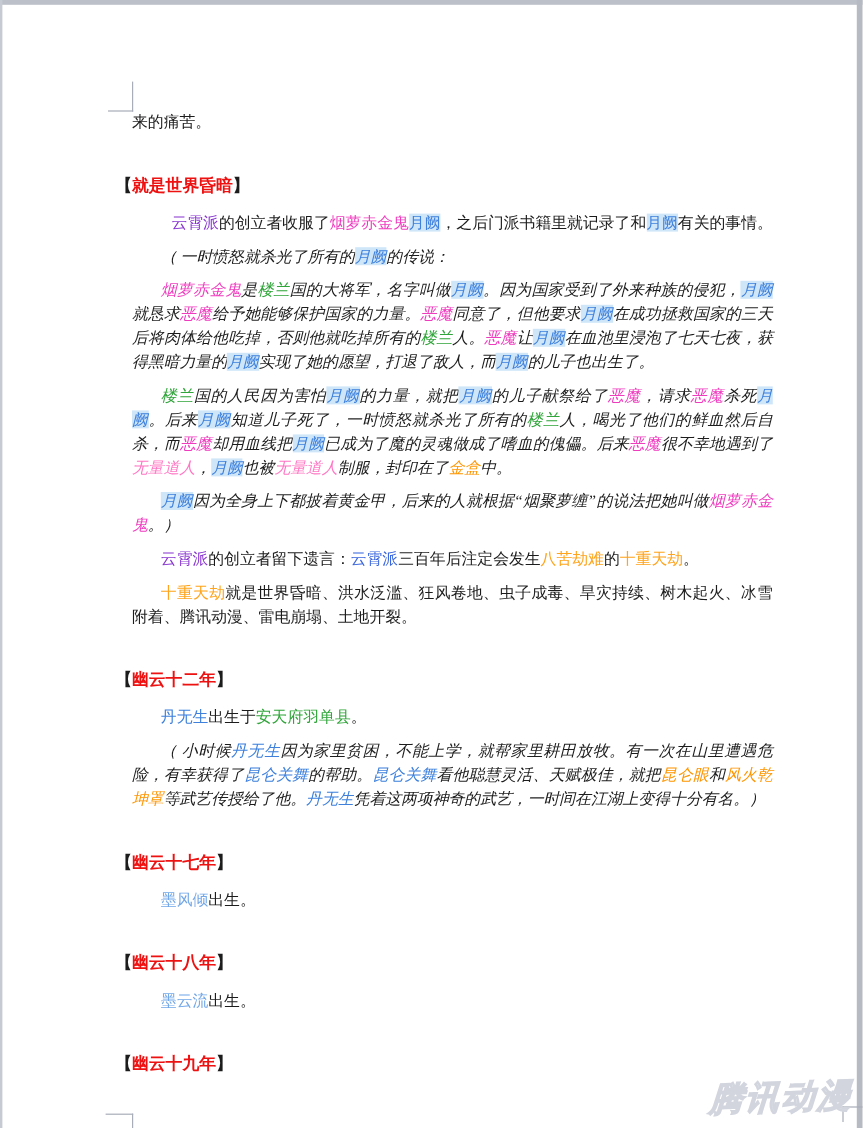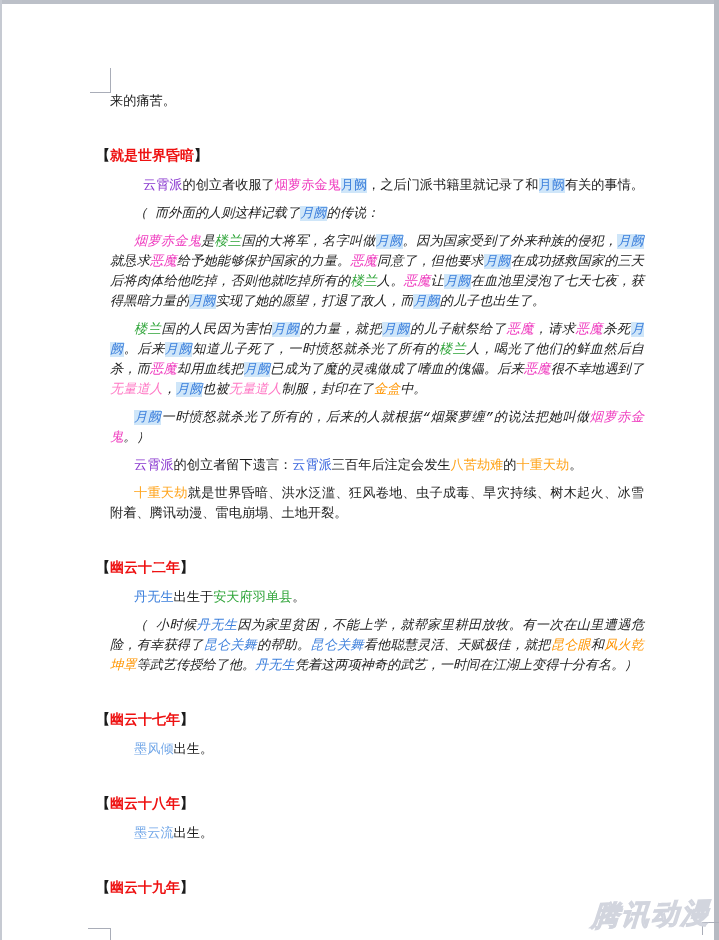--- a/index.html
+++ b/index.html
@@ -1,18 +1,18 @@
 <!DOCTYPE html>
 <html><head>
 <meta charset="utf-8">
 <title>Document</title>
 <style>
   html,body{margin:0;padding:0;background:#ffffff;}
   .viewport{position:relative;width:719px;height:940px;background:#ffffff;overflow:hidden;
-            font-family:Liberation Mono, monospace;}
+            font-family:Liberation Serif, serif;}
   .strip-top{position:absolute;top:0;left:0;right:0;height:4px;background:#bcc0c8;}
   .strip-right{position:absolute;top:0;right:0;bottom:0;width:5px;background:#b6bac2;}
   .strip-left{position:absolute;top:0;left:0;bottom:0;width:2px;background:#c6cad2;}
   .page-content{position:absolute;left:0;top:0;width:719px;box-sizing:border-box;
                 padding:92px 0 0 110px;}
   .doc{width:534px;}
   .para{margin:0 0 8px 0;line-height:20px;font-size:13.2px;color:#1c1c1c;
         text-align:justify;text-indent:24px;word-break:break-all;}
   .para.first{text-indent:0;text-align:left;}
   .para.header{font-weight:bold;font-size:14px;margin:34px 0 10px -14px;
@@ -41,24 +41,24 @@
 
   <div class="crop tl"></div>
   <div class="crop bl"></div>
   <div class="crop br"></div>
 
   <div class="page-content">
     <div class="doc" id="doc">
         <p class="para first"><span style="color: rgb(28, 28, 28);">来的痛苦。</span></p>
         <p class="para header"><span style="color: rgb(28, 28, 28);">【</span><span style="color: rgb(238, 17, 17);">就是世界昏暗</span><span style="color: rgb(28, 28, 28);">】</span></p>
         <p class="para body-nowrap"><span style="color: rgb(136, 54, 207);">云霄派</span><span style="color: rgb(28, 28, 28);">的创立者收服了</span><span style="color: rgb(239, 60, 191);">烟萝赤金鬼</span><span style="color: rgb(62, 128, 220); background-color: rgb(207, 230, 249);">月阙</span><span style="color: rgb(28, 28, 28);">，之后门派书籍里就记录了和</span><span style="color: rgb(62, 128, 220); background-color: rgb(207, 230, 249);">月阙</span><span style="color: rgb(28, 28, 28);">有关的事情。</span></p>
-        <p class="para italic"><span style="color: rgb(28, 28, 28);">（ 而外面的人则这样记载了</span><span style="color: rgb(62, 128, 220); background-color: rgb(207, 230, 249);">月阙</span><span style="color: rgb(28, 28, 28);">的传说：</span></p>
+        <p class="para italic"><span style="color: rgb(28, 28, 28);">（ 一时愤怒就杀光了所有的</span><span style="color: rgb(62, 128, 220); background-color: rgb(207, 230, 249);">月阙</span><span style="color: rgb(28, 28, 28);">的传说：</span></p>
         <p class="para italic"><span style="color: rgb(239, 60, 191);">烟萝赤金鬼</span><span style="color: rgb(28, 28, 28);">是</span><span style="color: rgb(48, 165, 58);">楼兰</span><span style="color: rgb(28, 28, 28);">国的大将军，名字叫做</span><span style="color: rgb(62, 128, 220); background-color: rgb(207, 230, 249);">月阙</span><span style="color: rgb(28, 28, 28);">。因为国家受到了外来种族的侵犯，</span><span style="color: rgb(62, 128, 220); background-color: rgb(207, 230, 249);">月阙</span><span style="color: rgb(28, 28, 28);">就恳求</span><span style="color: rgb(239, 60, 191);">恶魔</span><span style="color: rgb(28, 28, 28);">给予她能够保护国家的力量。</span><span style="color: rgb(239, 60, 191);">恶魔</span><span style="color: rgb(28, 28, 28);">同意了，但他要求</span><span style="color: rgb(62, 128, 220); background-color: rgb(207, 230, 249);">月阙</span><span style="color: rgb(28, 28, 28);">在成功拯救国家的三天后将肉体给他吃掉，否则他就吃掉所有的</span><span style="color: rgb(48, 165, 58);">楼兰</span><span style="color: rgb(28, 28, 28);">人。</span><span style="color: rgb(239, 60, 191);">恶魔</span><span style="color: rgb(28, 28, 28);">让</span><span style="color: rgb(62, 128, 220); background-color: rgb(207, 230, 249);">月阙</span><span style="color: rgb(28, 28, 28);">在血池里浸泡了七天七夜，获得黑暗力量的</span><span style="color: rgb(62, 128, 220); background-color: rgb(207, 230, 249);">月阙</span><span style="color: rgb(28, 28, 28);">实现了她的愿望，打退了敌人，而</span><span style="color: rgb(62, 128, 220); background-color: rgb(207, 230, 249);">月阙</span><span style="color: rgb(28, 28, 28);">的儿子也出生了。</span></p>
         <p class="para italic"><span style="color: rgb(48, 165, 58);">楼兰</span><span style="color: rgb(28, 28, 28);">国的人民因为害怕</span><span style="color: rgb(62, 128, 220); background-color: rgb(207, 230, 249);">月阙</span><span style="color: rgb(28, 28, 28);">的力量，就把</span><span style="color: rgb(62, 128, 220); background-color: rgb(207, 230, 249);">月阙</span><span style="color: rgb(28, 28, 28);">的儿子献祭给了</span><span style="color: rgb(239, 60, 191);">恶魔</span><span style="color: rgb(28, 28, 28);">，请求</span><span style="color: rgb(239, 60, 191);">恶魔</span><span style="color: rgb(28, 28, 28);">杀死</span><span style="color: rgb(62, 128, 220); background-color: rgb(207, 230, 249);">月阙</span><span style="color: rgb(28, 28, 28);">。后来</span><span style="color: rgb(62, 128, 220); background-color: rgb(207, 230, 249);">月阙</span><span style="color: rgb(28, 28, 28);">知道儿子死了，一时愤怒就杀光了所有的</span><span style="color: rgb(48, 165, 58);">楼兰</span><span style="color: rgb(28, 28, 28);">人，喝光了他们的鲜血然后自杀，而</span><span style="color: rgb(239, 60, 191);">恶魔</span><span style="color: rgb(28, 28, 28);">却用血线把</span><span style="color: rgb(62, 128, 220); background-color: rgb(207, 230, 249);">月阙</span><span style="color: rgb(28, 28, 28);">已成为了魔的灵魂做成了嗜血的傀儡。后来</span><span style="color: rgb(239, 60, 191);">恶魔</span><span style="color: rgb(28, 28, 28);">很不幸地遇到了</span><span style="color: rgb(255, 119, 196);">无量道人</span><span style="color: rgb(28, 28, 28);">，</span><span style="color: rgb(62, 128, 220); background-color: rgb(207, 230, 249);">月阙</span><span style="color: rgb(28, 28, 28);">也被</span><span style="color: rgb(255, 119, 196);">无量道人</span><span style="color: rgb(28, 28, 28);">制服，封印在了</span><span style="color: rgb(255, 149, 0);">金盒</span><span style="color: rgb(28, 28, 28);">中。</span></p>
-        <p class="para italic"><span style="color: rgb(62, 128, 220); background-color: rgb(207, 230, 249);">月阙</span><span style="color: rgb(28, 28, 28);">一时愤怒就杀光了所有的，后来的人就根据“烟聚萝缠”的说法把她叫做</span><span style="color: rgb(239, 60, 191);">烟萝赤金鬼</span><span style="color: rgb(28, 28, 28);">。）</span></p>
+        <p class="para italic"><span style="color: rgb(62, 128, 220); background-color: rgb(207, 230, 249);">月阙</span><span style="color: rgb(28, 28, 28);">因为全身上下都披着黄金甲，后来的人就根据“烟聚萝缠”的说法把她叫做</span><span style="color: rgb(239, 60, 191);">烟萝赤金鬼</span><span style="color: rgb(28, 28, 28);">。）</span></p>
         <p class="para body"><span style="color: rgb(136, 54, 207);">云霄派</span><span style="color: rgb(28, 28, 28);">的创立者留下遗言：</span><span style="color: rgb(58, 102, 221);">云霄派</span><span style="color: rgb(28, 28, 28);">三百年后注定会发生</span><span style="color: rgb(255, 164, 28);">八苦劫难</span><span style="color: rgb(28, 28, 28);">的</span><span style="color: rgb(255, 164, 28);">十重天劫</span><span style="color: rgb(28, 28, 28);">。</span></p>
         <p class="para body"><span style="color: rgb(255, 164, 28);">十重天劫</span><span style="color: rgb(28, 28, 28);">就是世界昏暗、洪水泛滥、狂风卷地、虫子成毒、旱灾持续、树木起火、冰雪附着、腾讯动漫、雷电崩塌、土地开裂。</span></p>
         <p class="para header"><span style="color: rgb(28, 28, 28);">【</span><span style="color: rgb(238, 17, 17);">幽云十二年</span><span style="color: rgb(28, 28, 28);">】</span></p>
         <p class="para body"><span style="color: rgb(62, 128, 220);">丹无生</span><span style="color: rgb(28, 28, 28);">出生于</span><span style="color: rgb(48, 165, 58);">安天府羽单县</span><span style="color: rgb(28, 28, 28);">。</span></p>
         <p class="para italic"><span style="color: rgb(28, 28, 28);">（ 小时候</span><span style="color: rgb(62, 128, 220);">丹无生</span><span style="color: rgb(28, 28, 28);">因为家里贫困，不能上学，就帮家里耕田放牧。有一次在山里遭遇危险，有幸获得了</span><span style="color: rgb(62, 128, 220);">昆仑关舞</span><span style="color: rgb(28, 28, 28);">的帮助。</span><span style="color: rgb(62, 128, 220);">昆仑关舞</span><span style="color: rgb(28, 28, 28);">看他聪慧灵活、天赋极佳，就把</span><span style="color: rgb(255, 149, 0);">昆仑眼</span><span style="color: rgb(28, 28, 28);">和</span><span style="color: rgb(255, 149, 0);">风火乾坤罩</span><span style="color: rgb(28, 28, 28);">等武艺传授给了他。</span><span style="color: rgb(62, 128, 220);">丹无生</span><span style="color: rgb(28, 28, 28);">凭着这两项神奇的武艺，一时间在江湖上变得十分有名。）</span></p>
         <p class="para header"><span style="color: rgb(28, 28, 28);">【</span><span style="color: rgb(238, 17, 17);">幽云十七年</span><span style="color: rgb(28, 28, 28);">】</span></p>
         <p class="para body"><span style="color: rgb(114, 167, 232);">墨风倾</span><span style="color: rgb(28, 28, 28);">出生。</span></p>
         <p class="para header"><span style="color: rgb(28, 28, 28);">【</span><span style="color: rgb(238, 17, 17);">幽云十八年</span><span style="color: rgb(28, 28, 28);">】</span></p>
         <p class="para body"><span style="color: rgb(114, 167, 232);">墨云流</span><span style="color: rgb(28, 28, 28);">出生。</span></p>
         <p class="para header"><span style="color: rgb(28, 28, 28);">【</span><span style="color: rgb(238, 17, 17);">幽云十九年</span><span style="color: rgb(28, 28, 28);">】</span></p>

